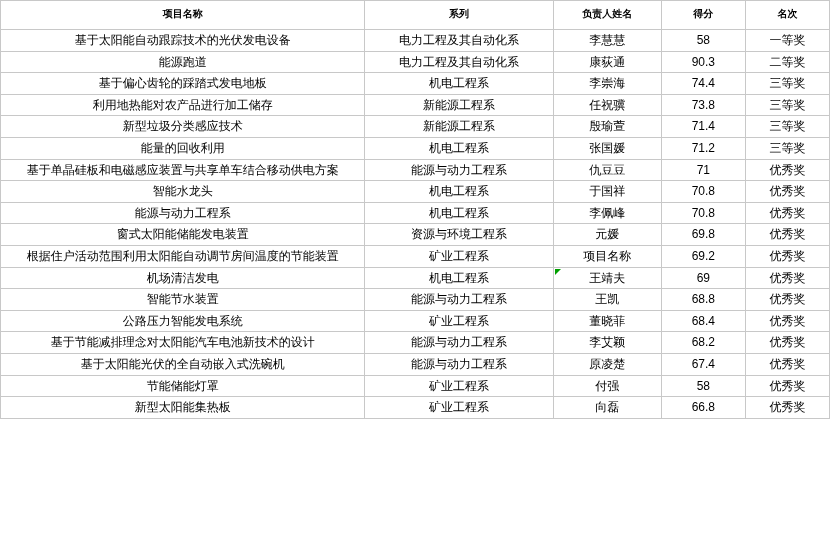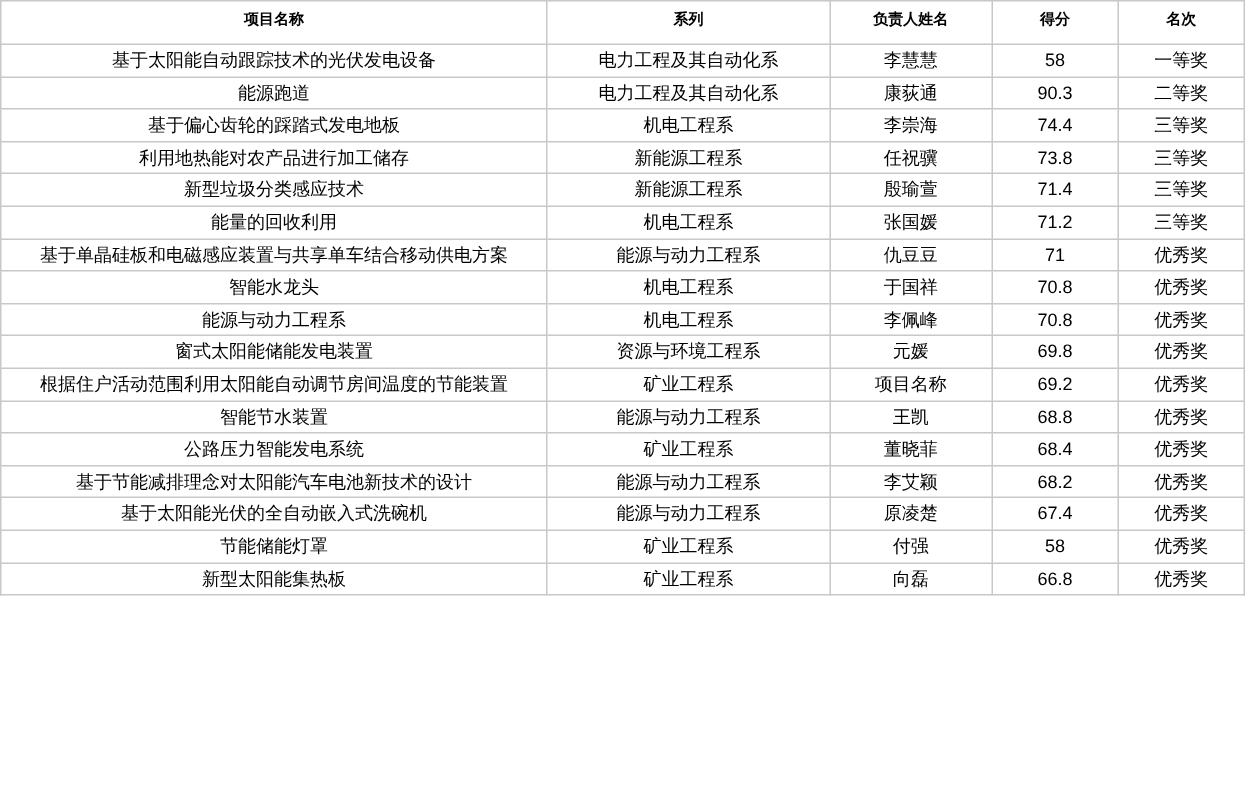--- a/index.html
+++ b/index.html
@@ -148,20 +148,27 @@
         <td class="cell-rank">优秀奖</td>
       </tr>
       <tr>
         <td class="cell-name">根据住户活动范围利用太阳能自动调节房间温度的节能装置</td>
         <td class="cell-category">矿业工程系</td>
         <td class="cell-owner">项目名称</td>
         <td class="cell-score">69.2</td>
         <td class="cell-rank">优秀奖</td>
       </tr>
       <tr>
+        <td class="cell-name">机场清洁发电</td>
+        <td class="cell-category">机电工程系</td>
+        <td class="cell-owner flagged">王靖夫</td>
+        <td class="cell-score">69</td>
+        <td class="cell-rank">优秀奖</td>
+      </tr>
+      <tr>
         <td class="cell-name">智能节水装置</td>
         <td class="cell-category">能源与动力工程系</td>
         <td class="cell-owner">王凯</td>
         <td class="cell-score">68.8</td>
         <td class="cell-rank">优秀奖</td>
       </tr>
       <tr>
         <td class="cell-name">公路压力智能发电系统</td>
         <td class="cell-category">矿业工程系</td>
         <td class="cell-owner">董晓菲</td>

